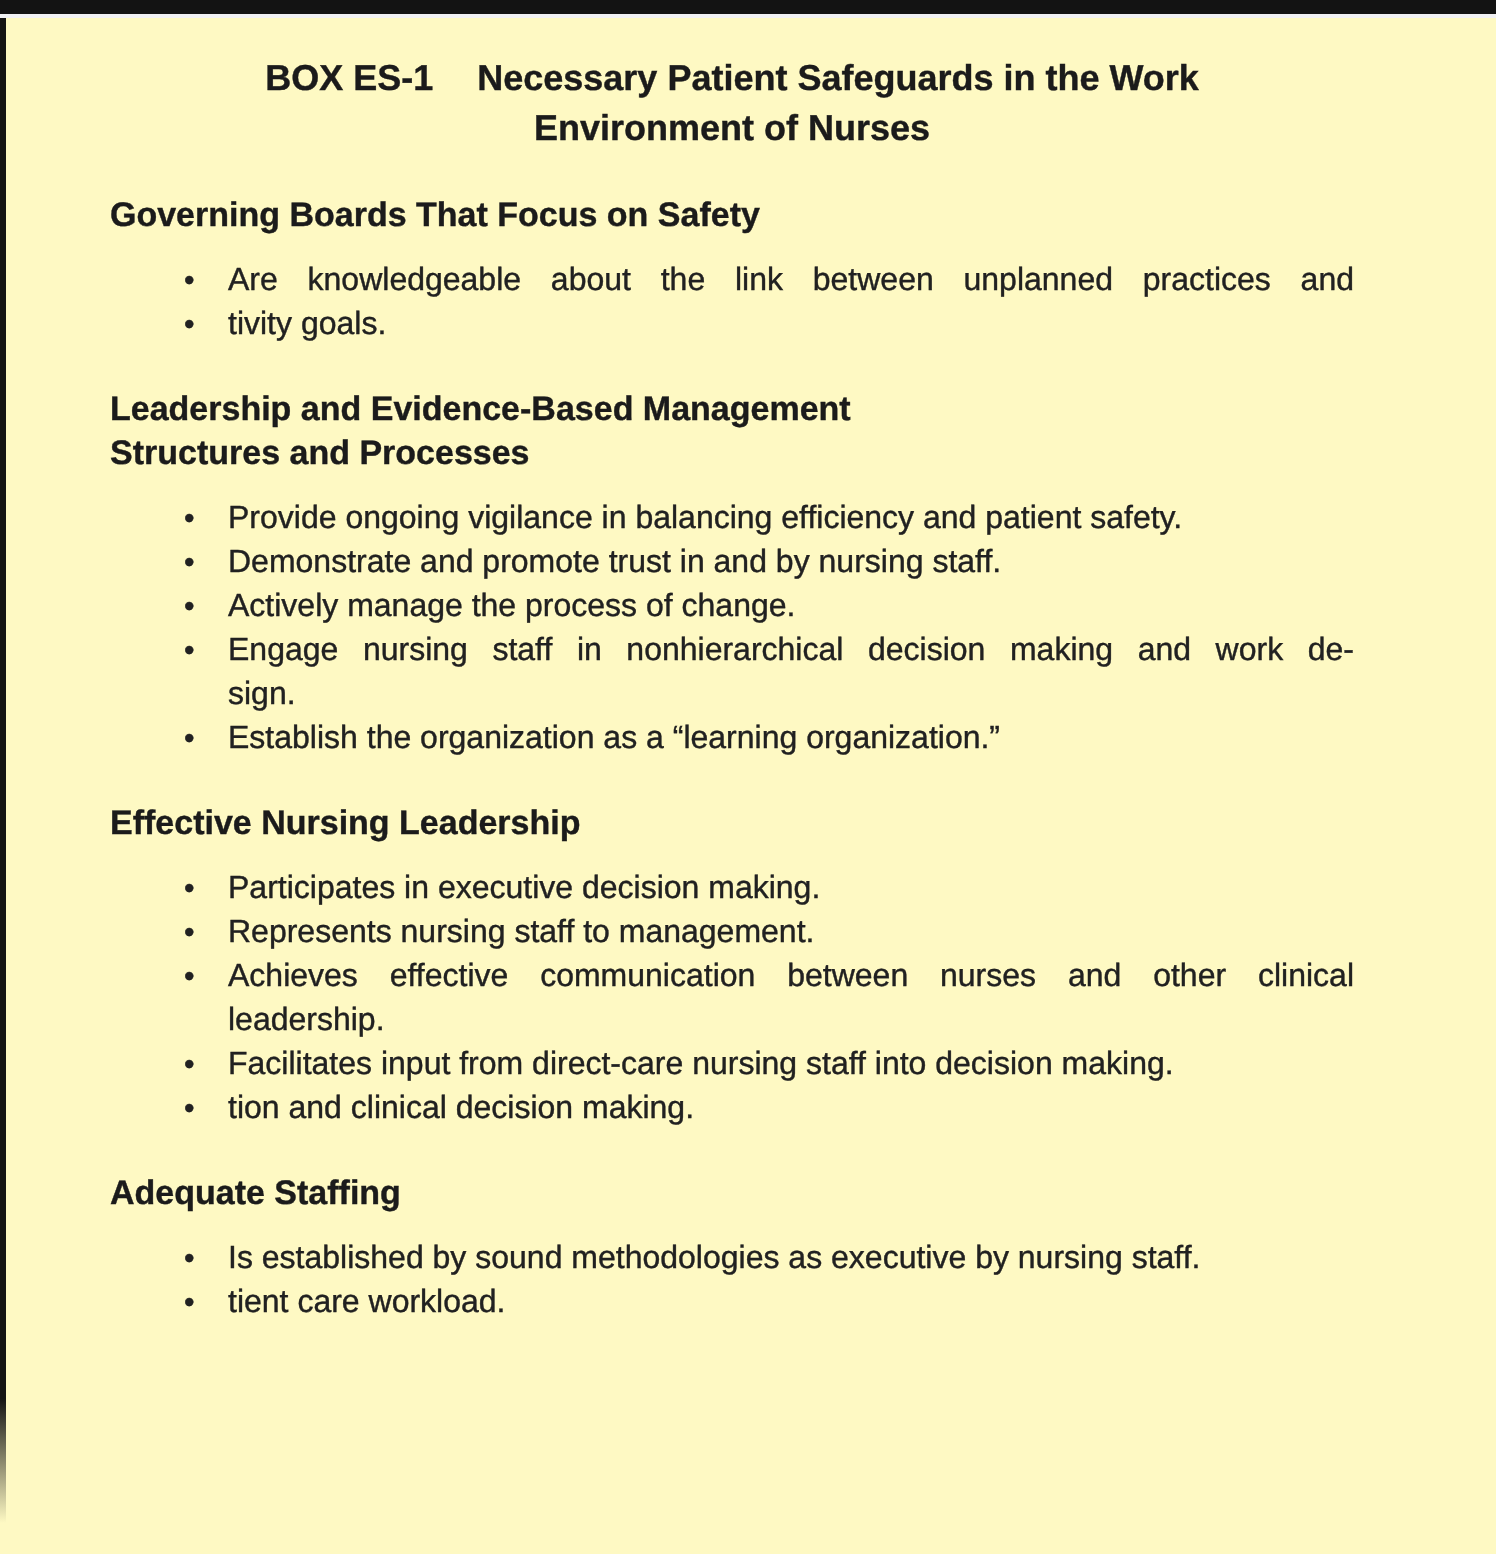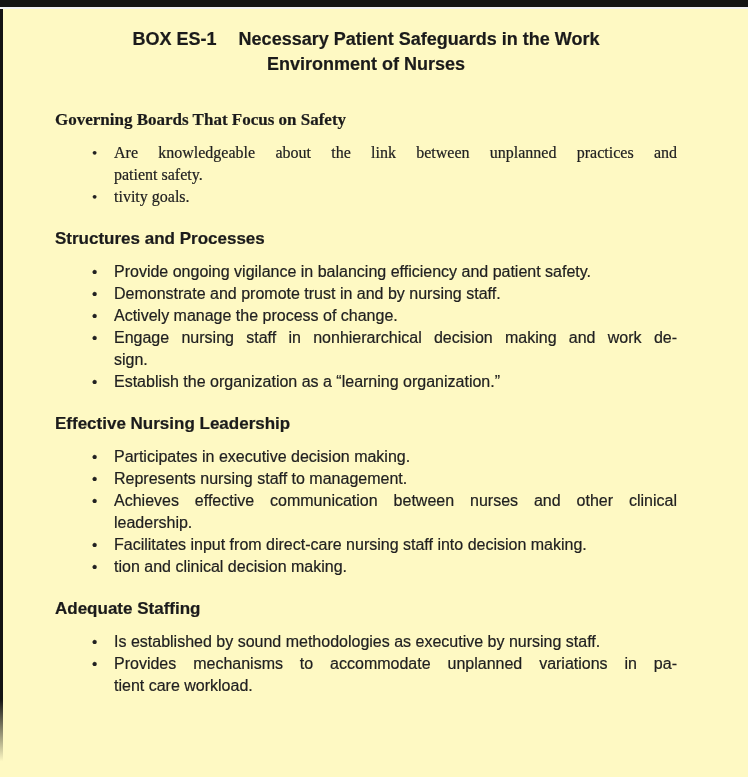--- a/index.html
+++ b/index.html
@@ -45,21 +45,21 @@
     margin: 0;
     text-align: center;
     font-size: 18px;
     font-weight: bold;
     line-height: 25px;
     color: #1b1b1b;
   }
   .box-title .t-line { display: block; white-space: nowrap; }
   .box-title .t-rest { margin-left: 22px; }
   .section { margin-top: 20px; }
-  .section:first-of-type { margin-top: 32px; font-family: Liberation Serif, serif; }
+  .section:first-of-type { margin-top: 20px; }
   .sec-heading {
     margin: 0;
     font-size: 17px;
     font-weight: bold;
     line-height: 22px;
     color: #1b1b1b;
   }
   .sec-heading .h-line { display: block; white-space: nowrap; }
   .bullets {
     list-style: none;
@@ -104,34 +104,34 @@
 
     <div class="section">
       <h2 class="sec-heading">
         <span class="h-line">Governing Boards That Focus on Safety</span>
       </h2>
       <ul class="bullets">
         <li class="bullet">
           <span class="marker">•</span>
           <span class="btext">
             <span class="line j">Are knowledgeable about the link between unplanned practices and</span>
-            <span class="line">patient safety.</span>
           </span>
         </li>
         <li class="bullet">
           <span class="marker">•</span>
           <span class="btext">
             <span class="line">tivity goals.</span>
           </span>
         </li>
       </ul>
     </div>
 
     <div class="section">
       <h2 class="sec-heading">
+        <span class="h-line">Leadership and Evidence-Based Management</span>
         <span class="h-line">Structures and Processes</span>
       </h2>
       <ul class="bullets">
         <li class="bullet">
           <span class="marker">•</span>
           <span class="btext">
             <span class="line">Provide ongoing vigilance in balancing efficiency and patient safety.</span>
           </span>
         </li>
         <li class="bullet">
@@ -208,21 +208,20 @@
       <ul class="bullets">
         <li class="bullet">
           <span class="marker">•</span>
           <span class="btext">
             <span class="line">Is established by sound methodologies as executive by nursing staff.</span>
           </span>
         </li>
         <li class="bullet">
           <span class="marker">•</span>
           <span class="btext">
-            <span class="line j">Provides mechanisms to accommodate unplanned variations in pa-</span>
             <span class="line">tient care workload.</span>
           </span>
         </li>
       </ul>
     </div>
 
   </div>
 </div>
 
 </body></html>

